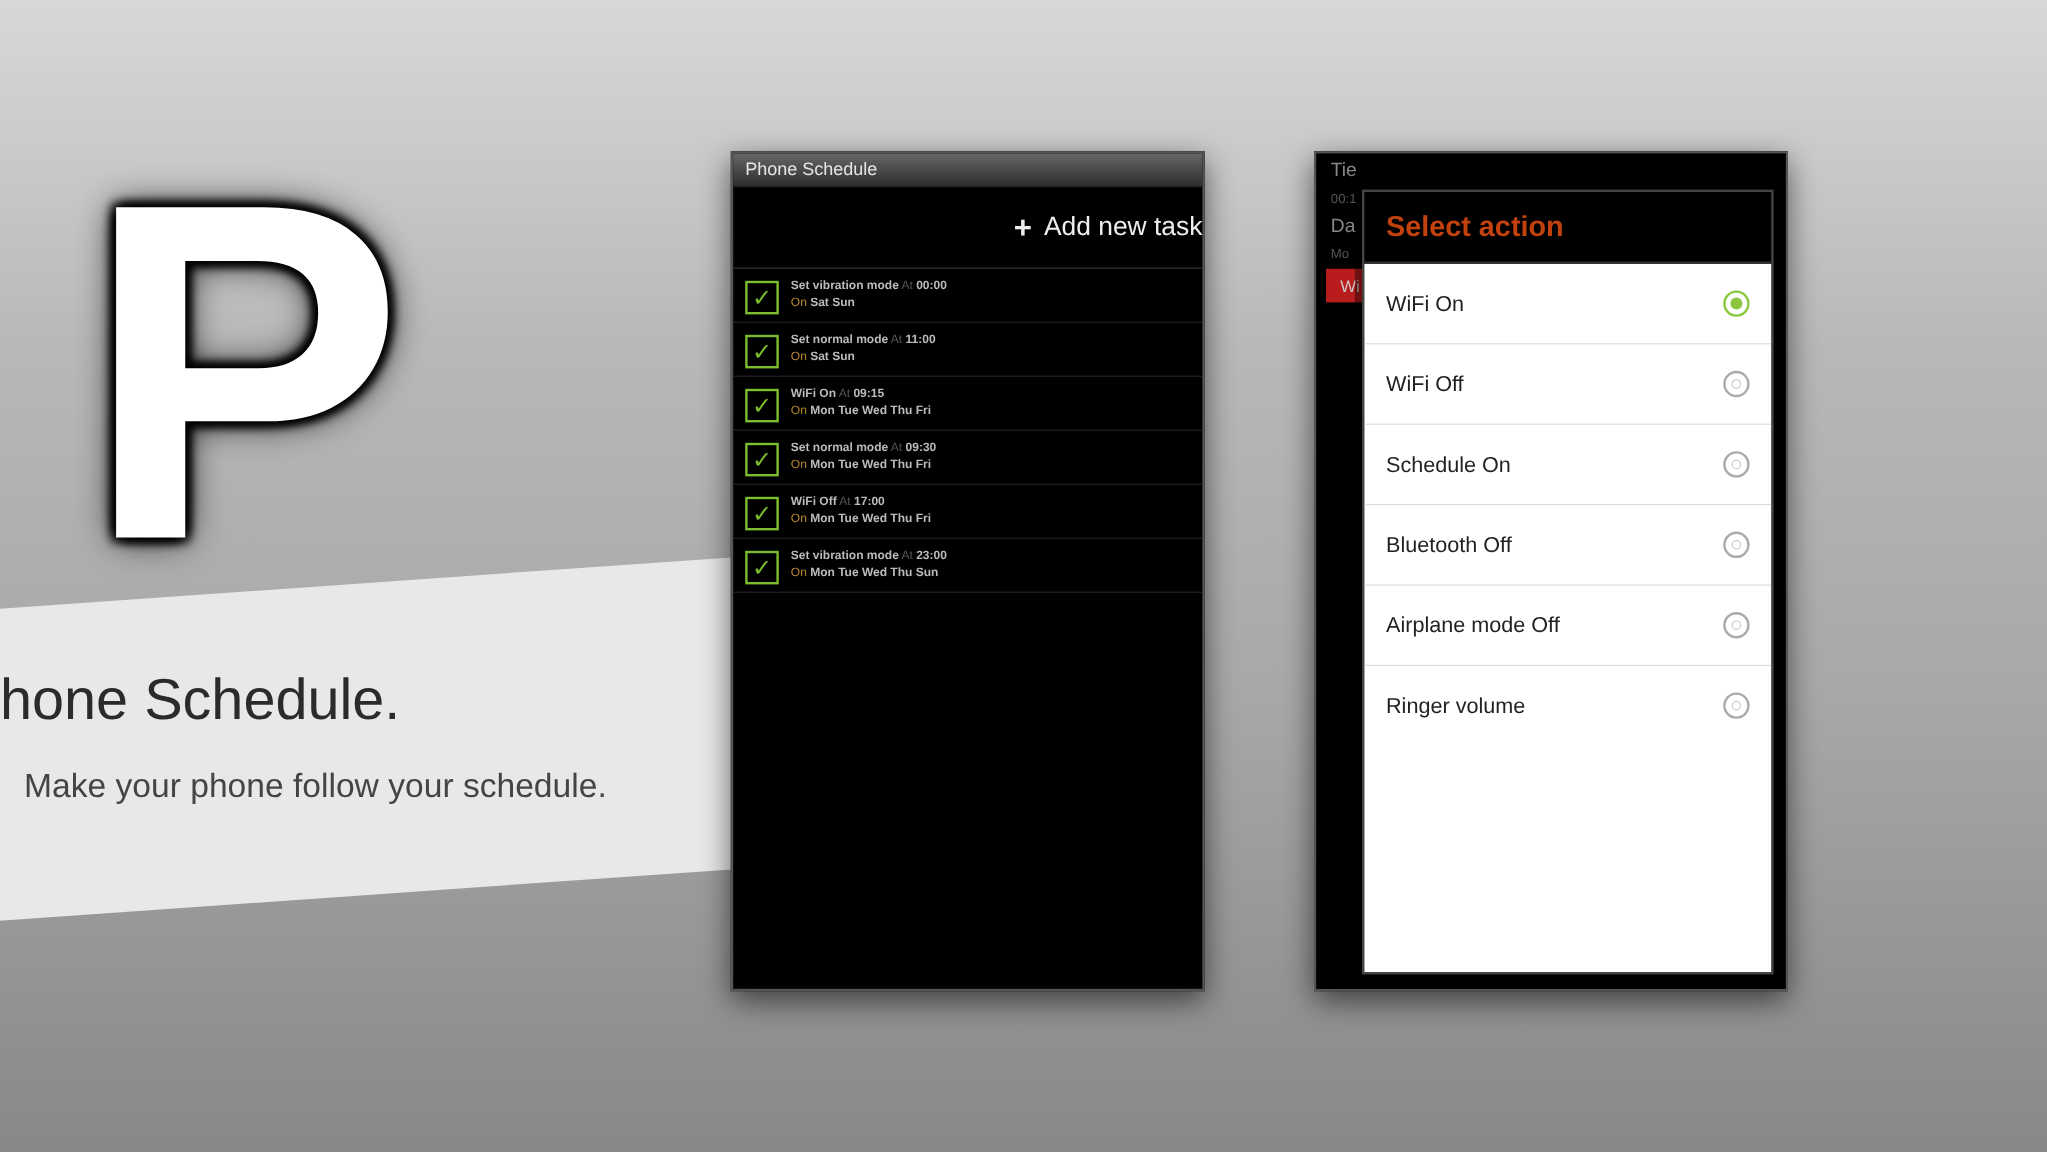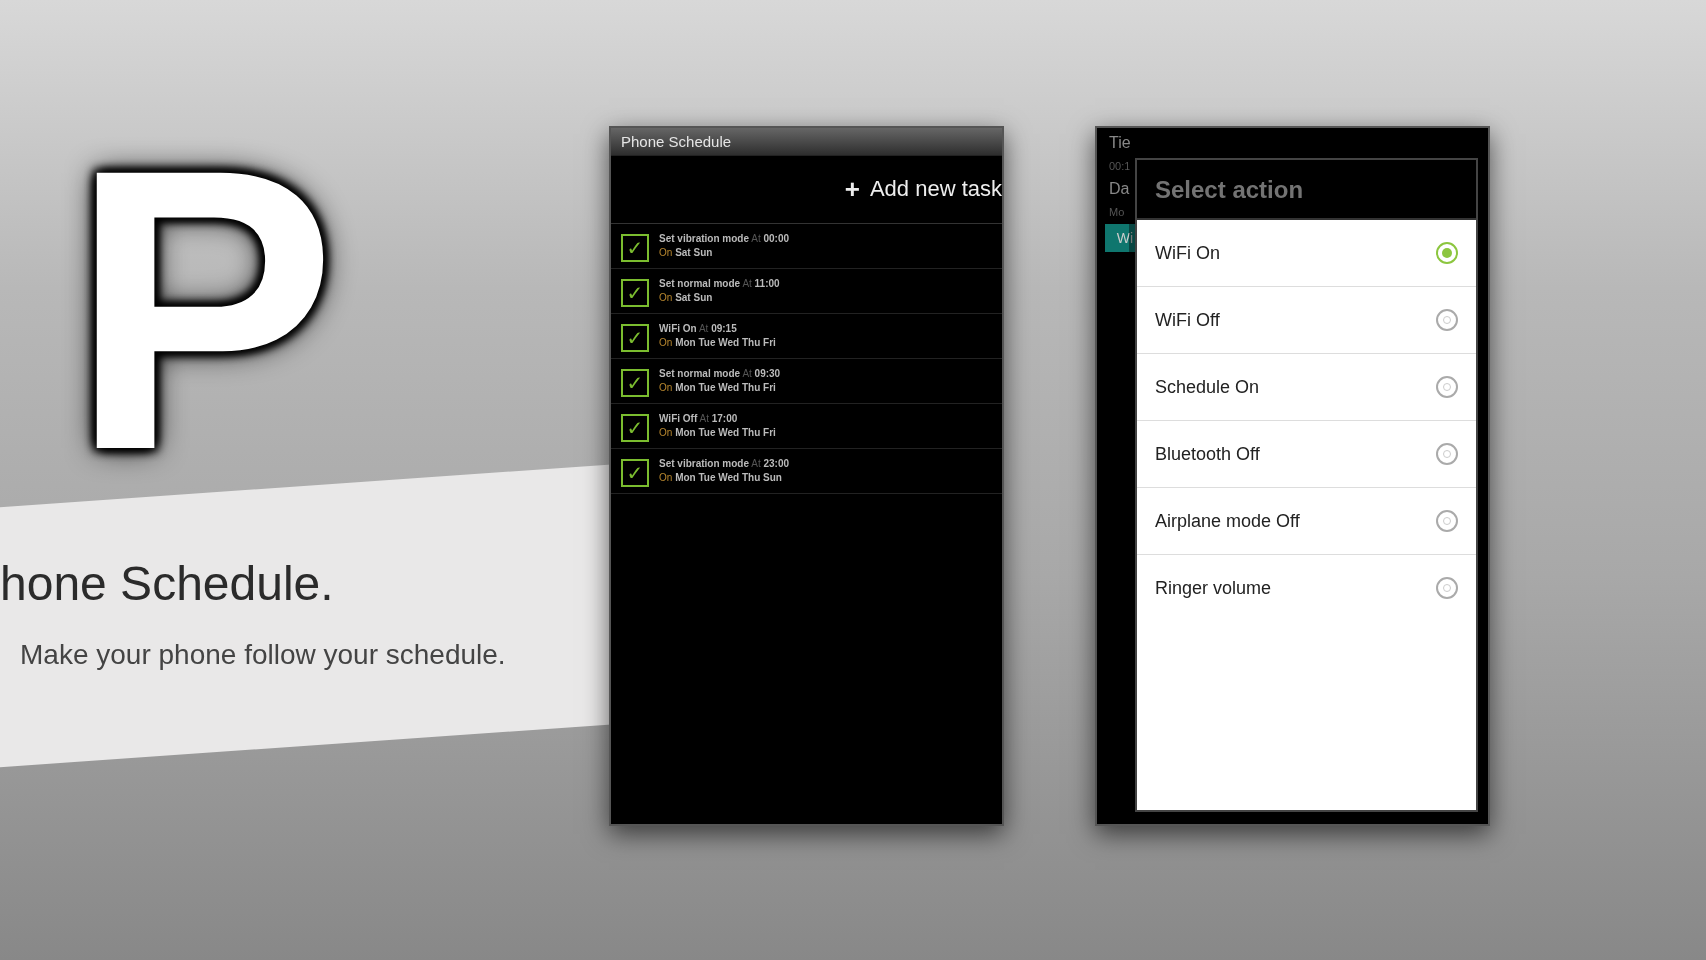--- a/index.html
+++ b/index.html
@@ -130,37 +130,37 @@
     padding:4px 8px;
   }
   .ph2-row {
     color:#888;
     padding:6px 12px 2px 12px;
     font-size:16px;
   }
   .ph2-row.small { font-size:11px; color:#555; }
   .ph2-button {
     margin:4px 8px; padding:6px 8px;
-    background:#0f766e; color:#ccc;
+    background:#b91c1c; color:#ccc;
     font-size:14px;
     width:40px; text-align:center;
   }
   
   .dialog {
     position: absolute;
     left: 38px; right: 10px; top: 30px;
     bottom: 12px;
     background: #000;
     border: 2px solid #444;
     box-shadow: 0 0 0 6px rgba(0,0,0,0.4);
     display: flex;
     flex-direction: column;
   }
   .dialog .d-title {
-    color: #737373;
+    color: #c2410c;
     font-size: 24px;
     font-weight: 600;
     padding: 16px 18px 14px 18px;
     border-bottom: 2px solid #333;
   }
   .dialog .d-list {
     background: #fff;
     flex: 1;
     overflow: hidden;
   }

